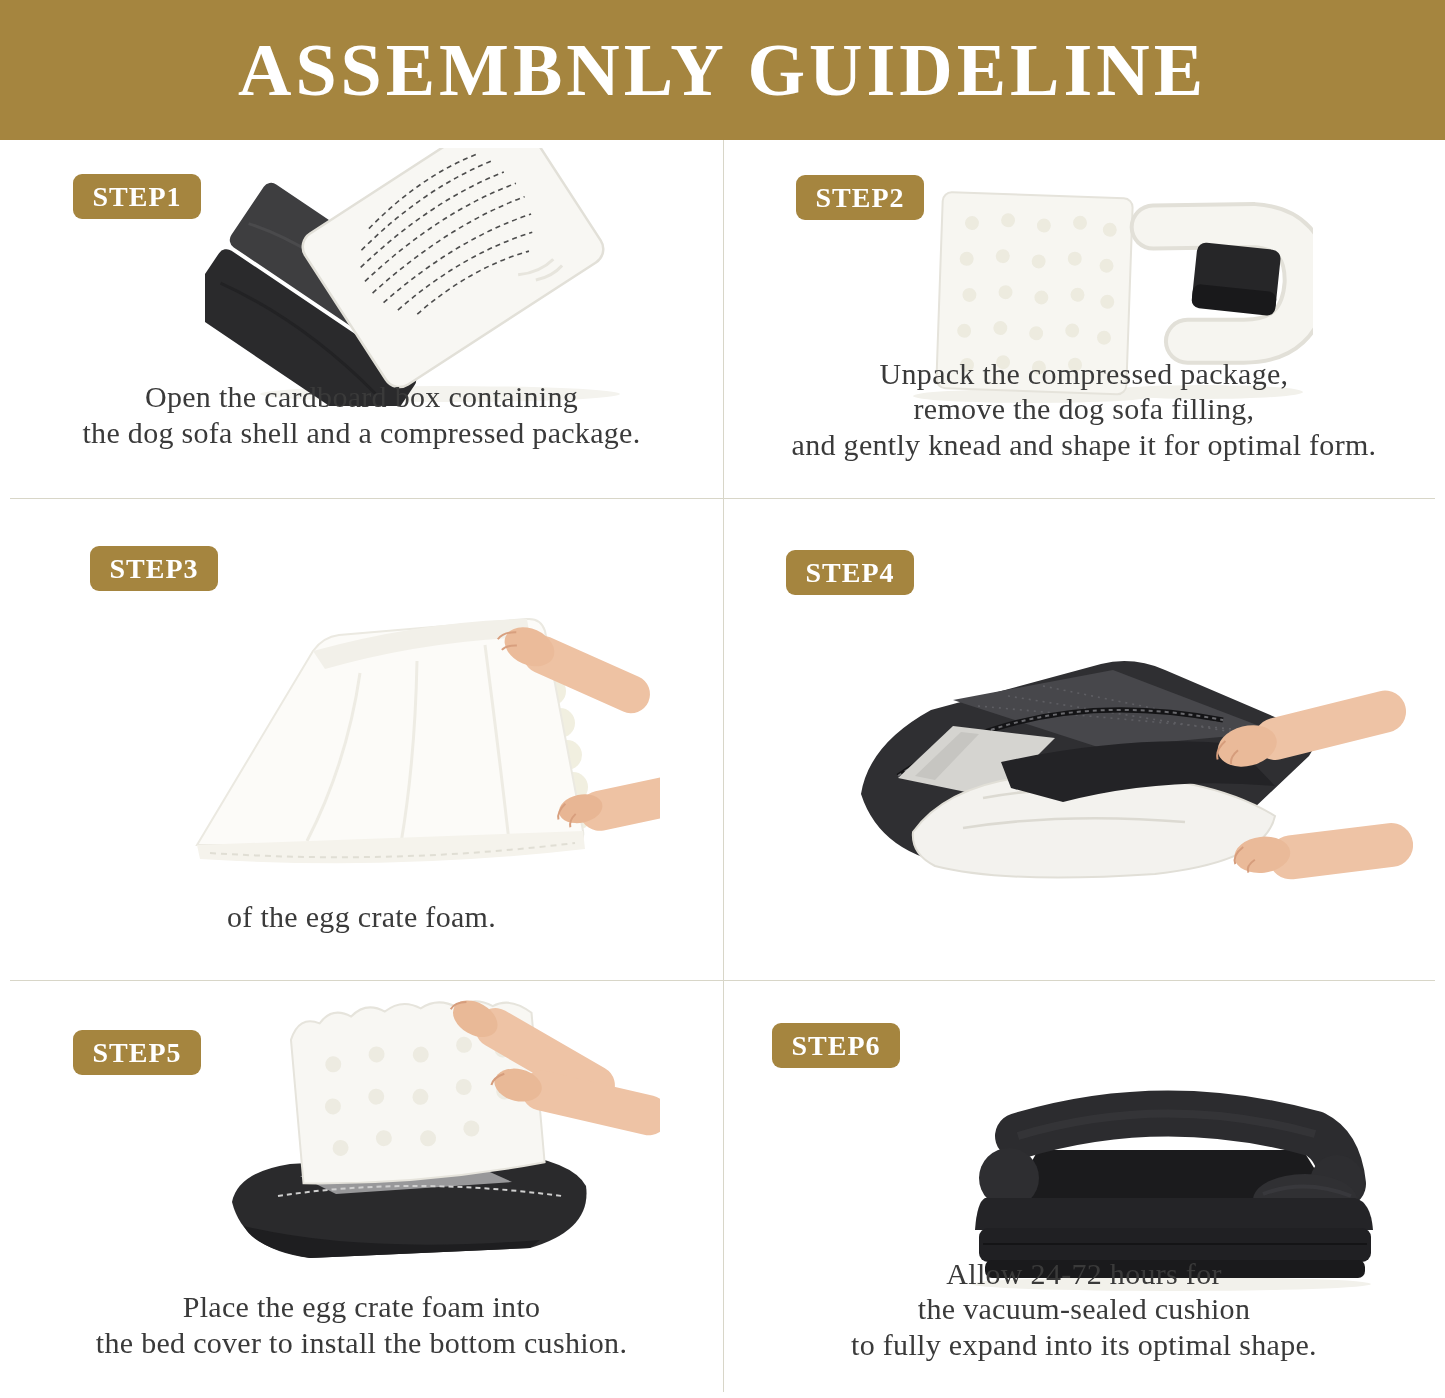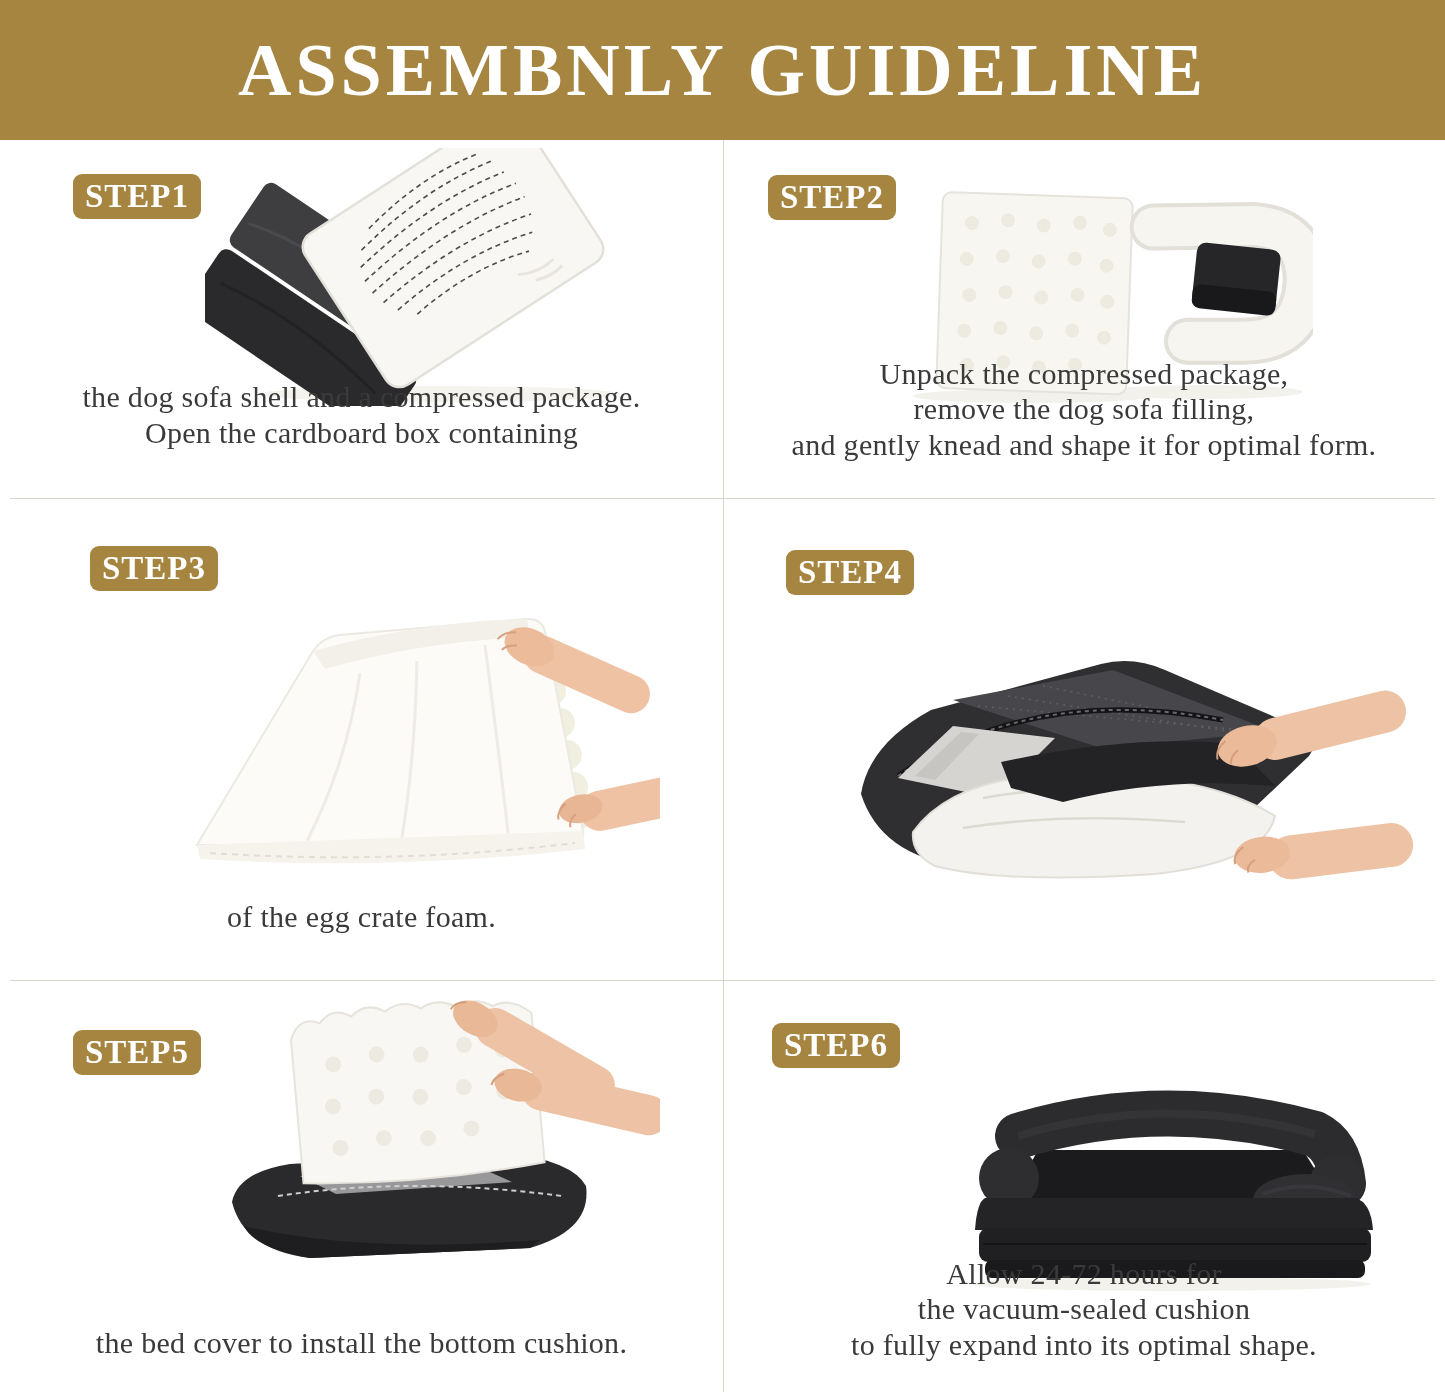--- a/index.html
+++ b/index.html
@@ -21,24 +21,24 @@
   #cell5{left:0;   top:980px;width:723px;height:418px;}
   #cell6{left:723px;top:980px;width:722px;height:418px;}
 
   
   .divider-h{position:absolute;left:10px;width:1425px;height:1px;background:#d8d6c8;}
   #div-h1{top:498px;} #div-h2{top:980px;}
   .divider-v{position:absolute;left:723px;top:140px;width:1px;height:1252px;background:#d8d6c8;}
 
   
   .badge{position:absolute;width:128px;height:45px;background:#a5853f;border-radius:9px;
-         color:#ffffff;font-size:33px;font-weight:bold;letter-spacing:1px;
+         color:#ffffff;font-size:28px;font-weight:bold;letter-spacing:1px;
          display:flex;align-items:center;justify-content:center;}
   #cell1 .badge{left:73px;top:34px;}
-  #cell2 .badge{left:45px;top:35px;}
+  #cell2 .badge{left:73px;top:35px;}
   #cell3 .badge{left:90px;top:48px;}
   #cell4 .badge{left:63px;top:52px;}
   #cell5 .badge{left:73px;top:50px;}
   #cell6 .badge{left:49px;top:43px;}
 
   
   .figure{position:absolute;}
   #fig1{left:205px;top:8px;}
   #fig2{left:170px;top:38px;}
   #fig3{left:155px;top:95px;}
@@ -93,22 +93,22 @@
             <path d="M-92,-6  q100,-16 180,2"></path>
             <path d="M-88,8   q95,-14 172,6"></path>
             <path d="M-80,22  q85,-12 155,8"></path>
             <path d="M-66,36  q70,-10 128,8"></path>
           </g>
           <path d="M40,58 q20,10 38,6 M52,72 q16,6 30,2" stroke="#e7e5dd" stroke-width="3" fill="none"></path>
         </g>
       </svg>
     </div>
     <p class="caption">
+      <span>Open the cardboard box containing</span>
       <span>the dog sofa shell and a compressed package.</span>
-      <span>Open the cardboard box containing</span>
     </p>
   </section>
 
   <section class="cell" id="cell2">
     <div class="badge">STEP2</div>
     <div class="figure" id="fig2">
       <svg width="420" height="232" viewBox="0 0 420 232">
         <ellipse cx="140" cy="218" rx="120" ry="7" fill="#f2f1eb"></ellipse>
         <ellipse cx="310" cy="214" rx="100" ry="7" fill="#f2f1eb"></ellipse>
 
@@ -285,20 +285,21 @@
         </g>
 
         <g transform="translate(362,96) rotate(13)">
           <rect x="0" y="-20" width="150" height="40" rx="20" fill="#eec3a5"></rect>
           <ellipse cx="-4" cy="0" rx="24" ry="16" fill="#e9b997"></ellipse>
           <path d="M-20,-8 q-10,6 -10,14" stroke="#d69d7c" stroke-width="2" fill="none"></path>
         </g>
       </svg>
     </div>
     <p class="caption">
+      <span>Place the egg crate foam into</span>
       <span>the bed cover to install the bottom cushion.</span>
     </p>
   </section>
 
   <section class="cell" id="cell6">
     <div class="badge">STEP6</div>
     <div class="figure" id="fig6">
       <svg width="480" height="262" viewBox="0 0 480 262">
         <ellipse cx="248" cy="252" rx="200" ry="7" fill="#f2f1eb"></ellipse>
         <g>

